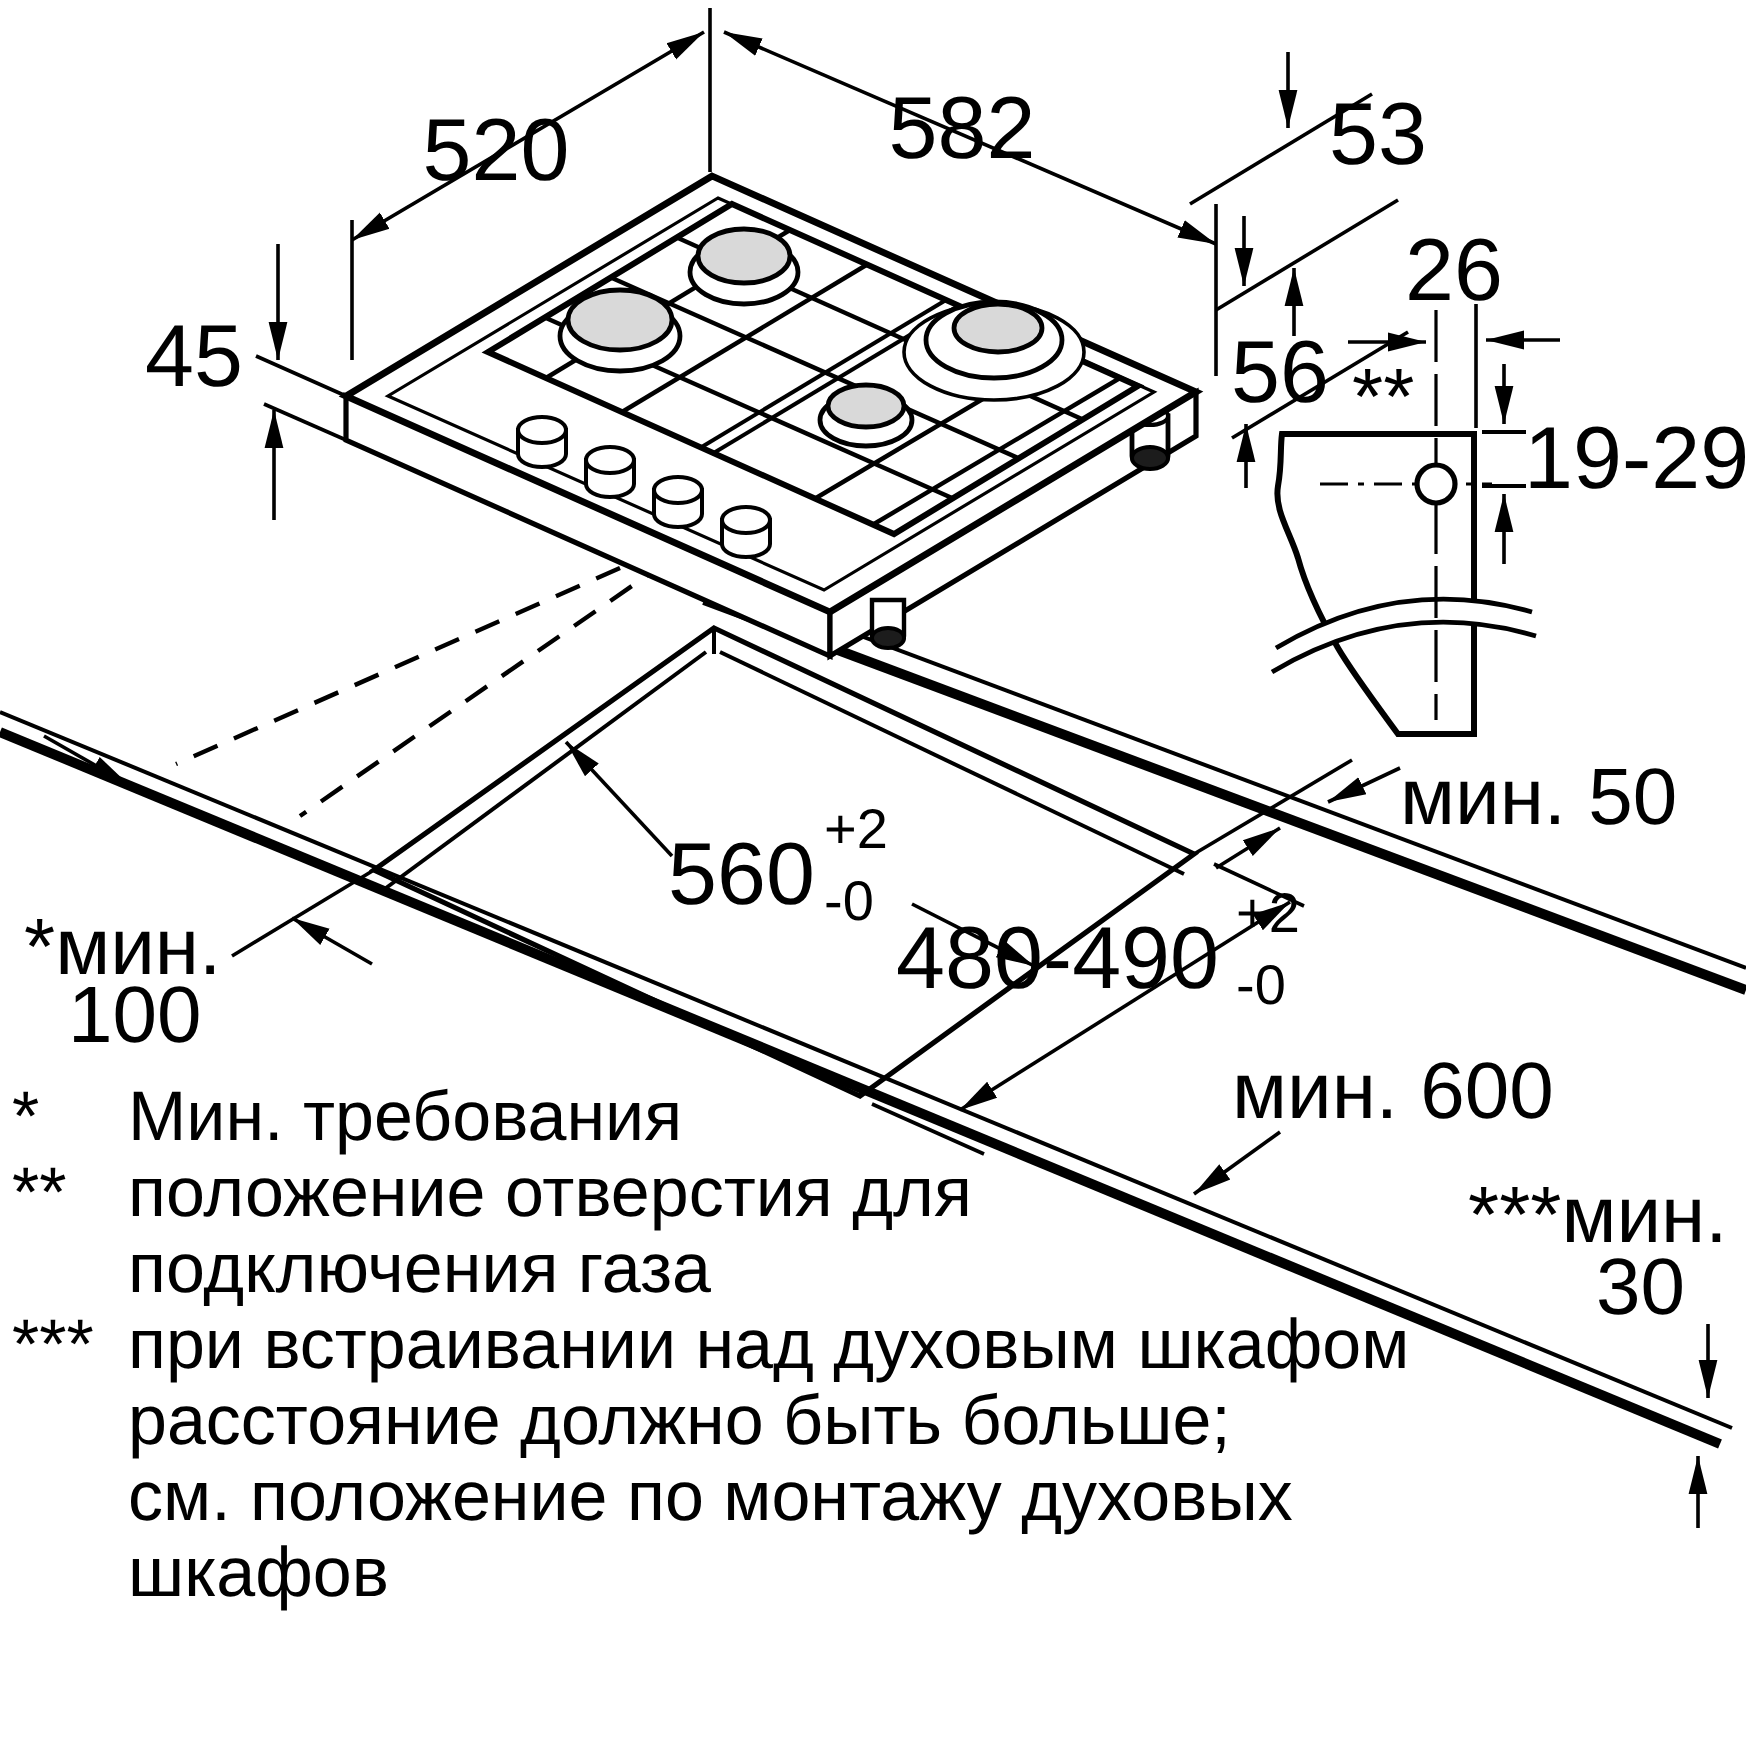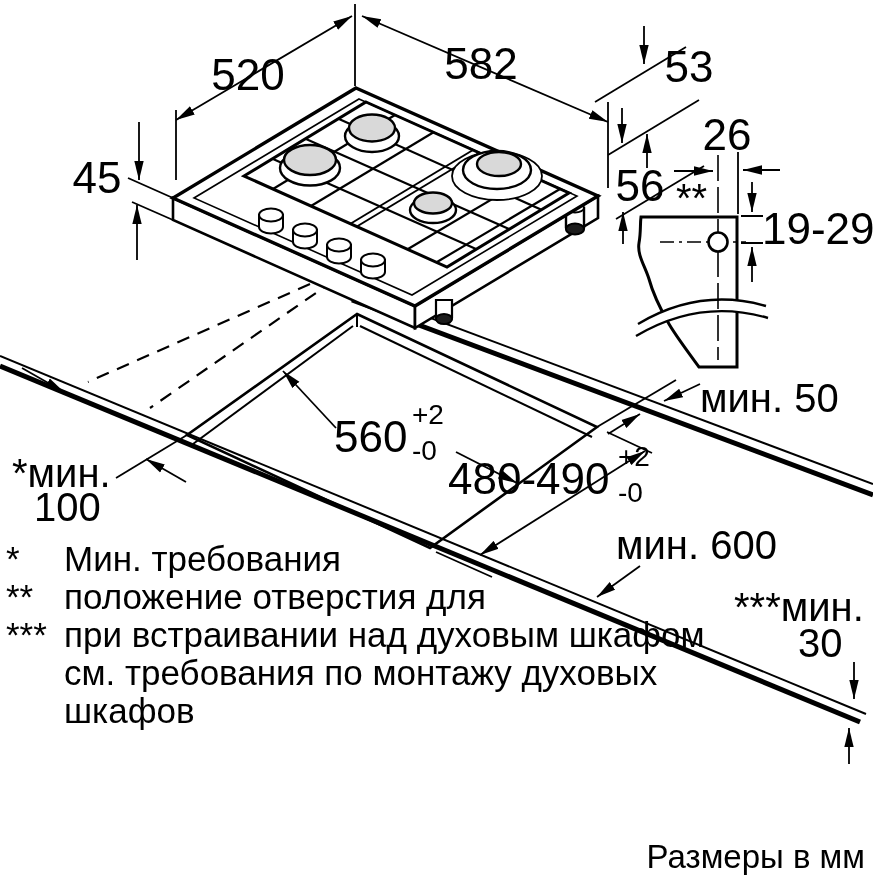--- a/index.html
+++ b/index.html
@@ -204,27 +204,34 @@
 <div class="footnotes">
   <div class="fn-row">
     <span class="fn-marker">*</span>
     <span class="fn-text">Мин. требования</span>
   </div>
   <div class="fn-row">
     <span class="fn-marker">**</span>
     <span class="fn-text">положение отверстия для</span>
   </div>
   <div class="fn-row">
+    <span class="fn-marker"></span>
+    <span class="fn-text">подключения газа</span>
+  </div>
+  <div class="fn-row">
     <span class="fn-marker">***</span>
     <span class="fn-text">при встраивании над духовым шкафом</span>
   </div>
   <div class="fn-row">
     <span class="fn-marker"></span>
-    <span class="fn-text">см. требования по монтажу духовых</span>
+    <span class="fn-text">расстояние должно быть больше;</span>
+  </div>
+  <div class="fn-row">
+    <span class="fn-marker"></span>
+    <span class="fn-text">см. положение по монтажу духовых</span>
   </div>
   <div class="fn-row">
     <span class="fn-marker"></span>
     <span class="fn-text">шкафов</span>
   </div>
 </div>
 
-<div class="units-note">Размеры в мм</div>
 </div>
 
 </body></html>

